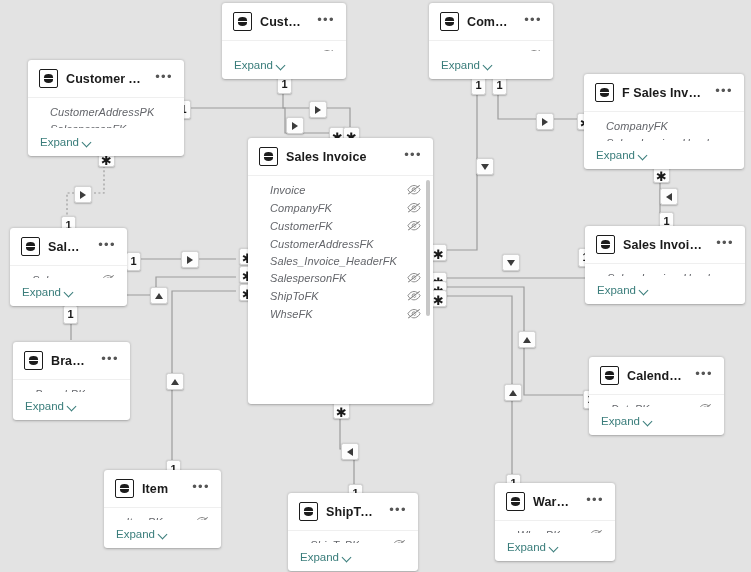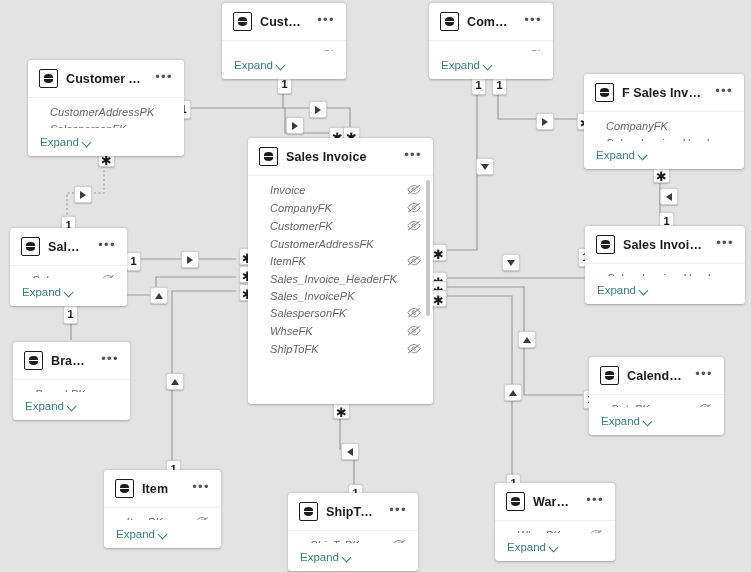--- a/index.html
+++ b/index.html
@@ -368,54 +368,42 @@
                 <path d="M1 6.2 C3.2 2.6 6 1.4 8 1.4 C10 1.4 12.8 2.6 15 6.2 C12.8 9.8 10 11 8 11 C6 11 3.2 9.8 1 6.2 Z" fill="none" stroke="#6a6a6a" stroke-width="1.05"></path>
                 <circle cx="8" cy="6.2" r="2.1" fill="none" stroke="#6a6a6a" stroke-width="1.05"></circle>
                 <line x1="1.4" y1="11.2" x2="14.6" y2="1.2" stroke="#6a6a6a" stroke-width="1.2"></line>
                 <line x1="2.6" y1="11.9" x2="15.8" y2="1.9" stroke="#ffffff" stroke-width="1.0"></line>
               </svg></span>
           </div>
           <div class="field">
             <span class="fname">CustomerAddressFK</span>
           </div>
           <div class="field">
-            <span class="fname">ItemFK</span>
-            <span><svg class="eye" viewBox="0 0 16 12" xmlns="http://www.w3.org/2000/svg">
-                <path d="M1 6.2 C3.2 2.6 6 1.4 8 1.4 C10 1.4 12.8 2.6 15 6.2 C12.8 9.8 10 11 8 11 C6 11 3.2 9.8 1 6.2 Z" fill="none" stroke="#6a6a6a" stroke-width="1.05"></path>
-                <circle cx="8" cy="6.2" r="2.1" fill="none" stroke="#6a6a6a" stroke-width="1.05"></circle>
-                <line x1="1.4" y1="11.2" x2="14.6" y2="1.2" stroke="#6a6a6a" stroke-width="1.2"></line>
-                <line x1="2.6" y1="11.9" x2="15.8" y2="1.9" stroke="#ffffff" stroke-width="1.0"></line>
-              </svg></span>
-          </div>
-          <div class="field">
             <span class="fname">Sales_Invoice_HeaderFK</span>
           </div>
           <div class="field">
-            <span class="fname">Sales_InvoicePK</span>
-          </div>
-          <div class="field">
             <span class="fname">SalespersonFK</span>
             <span><svg class="eye" viewBox="0 0 16 12" xmlns="http://www.w3.org/2000/svg">
                 <path d="M1 6.2 C3.2 2.6 6 1.4 8 1.4 C10 1.4 12.8 2.6 15 6.2 C12.8 9.8 10 11 8 11 C6 11 3.2 9.8 1 6.2 Z" fill="none" stroke="#6a6a6a" stroke-width="1.05"></path>
                 <circle cx="8" cy="6.2" r="2.1" fill="none" stroke="#6a6a6a" stroke-width="1.05"></circle>
                 <line x1="1.4" y1="11.2" x2="14.6" y2="1.2" stroke="#6a6a6a" stroke-width="1.2"></line>
                 <line x1="2.6" y1="11.9" x2="15.8" y2="1.9" stroke="#ffffff" stroke-width="1.0"></line>
               </svg></span>
           </div>
           <div class="field">
+            <span class="fname">ShipToFK</span>
+            <span><svg class="eye" viewBox="0 0 16 12" xmlns="http://www.w3.org/2000/svg">
+                <path d="M1 6.2 C3.2 2.6 6 1.4 8 1.4 C10 1.4 12.8 2.6 15 6.2 C12.8 9.8 10 11 8 11 C6 11 3.2 9.8 1 6.2 Z" fill="none" stroke="#6a6a6a" stroke-width="1.05"></path>
+                <circle cx="8" cy="6.2" r="2.1" fill="none" stroke="#6a6a6a" stroke-width="1.05"></circle>
+                <line x1="1.4" y1="11.2" x2="14.6" y2="1.2" stroke="#6a6a6a" stroke-width="1.2"></line>
+                <line x1="2.6" y1="11.9" x2="15.8" y2="1.9" stroke="#ffffff" stroke-width="1.0"></line>
+              </svg></span>
+          </div>
+          <div class="field">
             <span class="fname">WhseFK</span>
-            <span><svg class="eye" viewBox="0 0 16 12" xmlns="http://www.w3.org/2000/svg">
-                <path d="M1 6.2 C3.2 2.6 6 1.4 8 1.4 C10 1.4 12.8 2.6 15 6.2 C12.8 9.8 10 11 8 11 C6 11 3.2 9.8 1 6.2 Z" fill="none" stroke="#6a6a6a" stroke-width="1.05"></path>
-                <circle cx="8" cy="6.2" r="2.1" fill="none" stroke="#6a6a6a" stroke-width="1.05"></circle>
-                <line x1="1.4" y1="11.2" x2="14.6" y2="1.2" stroke="#6a6a6a" stroke-width="1.2"></line>
-                <line x1="2.6" y1="11.9" x2="15.8" y2="1.9" stroke="#ffffff" stroke-width="1.0"></line>
-              </svg></span>
-          </div>
-          <div class="field">
-            <span class="fname">ShipToFK</span>
             <span><svg class="eye" viewBox="0 0 16 12" xmlns="http://www.w3.org/2000/svg">
                 <path d="M1 6.2 C3.2 2.6 6 1.4 8 1.4 C10 1.4 12.8 2.6 15 6.2 C12.8 9.8 10 11 8 11 C6 11 3.2 9.8 1 6.2 Z" fill="none" stroke="#6a6a6a" stroke-width="1.05"></path>
                 <circle cx="8" cy="6.2" r="2.1" fill="none" stroke="#6a6a6a" stroke-width="1.05"></circle>
                 <line x1="1.4" y1="11.2" x2="14.6" y2="1.2" stroke="#6a6a6a" stroke-width="1.2"></line>
                 <line x1="2.6" y1="11.9" x2="15.8" y2="1.9" stroke="#ffffff" stroke-width="1.0"></line>
               </svg></span>
           </div>
           <div class="field"></div>
           <div class="vscroll">
             <i></i>

